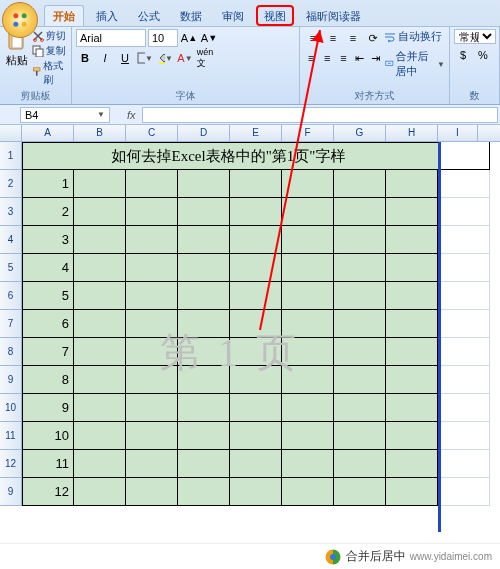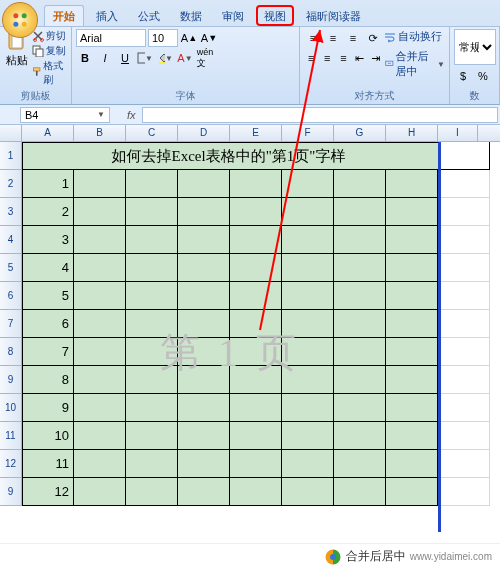--- a/index.html
+++ b/index.html
@@ -22,21 +22,21 @@
     .mini-btn { display: flex; align-items: center; gap: 2px; color: #15428b; cursor: pointer; }
     .mini-icon { width: 12px; height: 12px; display: inline-block; }
     .font-group { flex: 1; min-width: 150px; }
     .font-row { display: flex; gap: 2px; align-items: flex-start; margin-bottom: 2px; }
     .font-select { border: 1px solid #a6c0de; background: #fff; padding: 1px 3px; font-size: 11px; height: 18px; }
     .font-name { width: 70px; }
     .font-size { width: 30px; }
     .btn-sq { width: 18px; height: 18px; border: 1px solid transparent; display: inline-flex; align-items: center; justify-content: center; font-size: 11px; cursor: pointer; }
     .align-group { width: 150px; }
     .num-group { width: 50px; }
-    .small-select { border: 1px solid #a6c0de; background: #fff; font-size: 11px; width: 42px; height: 36px; }
+    .small-select { border: 1px solid #a6c0de; background: #fff; font-size: 11px; width: 42px; height: 15px; }
     .formula-bar { display: flex; align-items: center; border-bottom: 1px solid #a6c0de; height: 20px; background: #e4eefc; }
     .name-box { width: 90px; border-right: 1px solid #a6c0de; padding: 2px 4px; display: flex; align-items: center; justify-content: space-between; background: #fff; margin: 1px 11px 1px 20px; border: 1px solid #a6c0de; font-size: 11px; height: 16px; }
     .fx { padding: 0 6px; font-style: italic; color: #555; }
     .fbar-input { flex: 1; background: #fff; border: 1px solid #a6c0de; height: 16px; margin-right: 2px; }
     .sheet-area { position: relative; overflow: hidden; height: 418px; background: #fff; }
     .col-headers { display: flex; position: sticky; top: 0; background: linear-gradient(#f5f8fd,#dbe6f4); border-bottom: 1px solid #9db8d9; }
     .corner, .colh, .rowh { border-right: 1px solid #9db8d9; text-align: center; font-size: 10px; color: #15428b; }
     .corner { width: 22px; height: 16px; }
     .colh { width: 52px; height: 16px; line-height: 16px; }
     .colh.last { width: 40px; }

